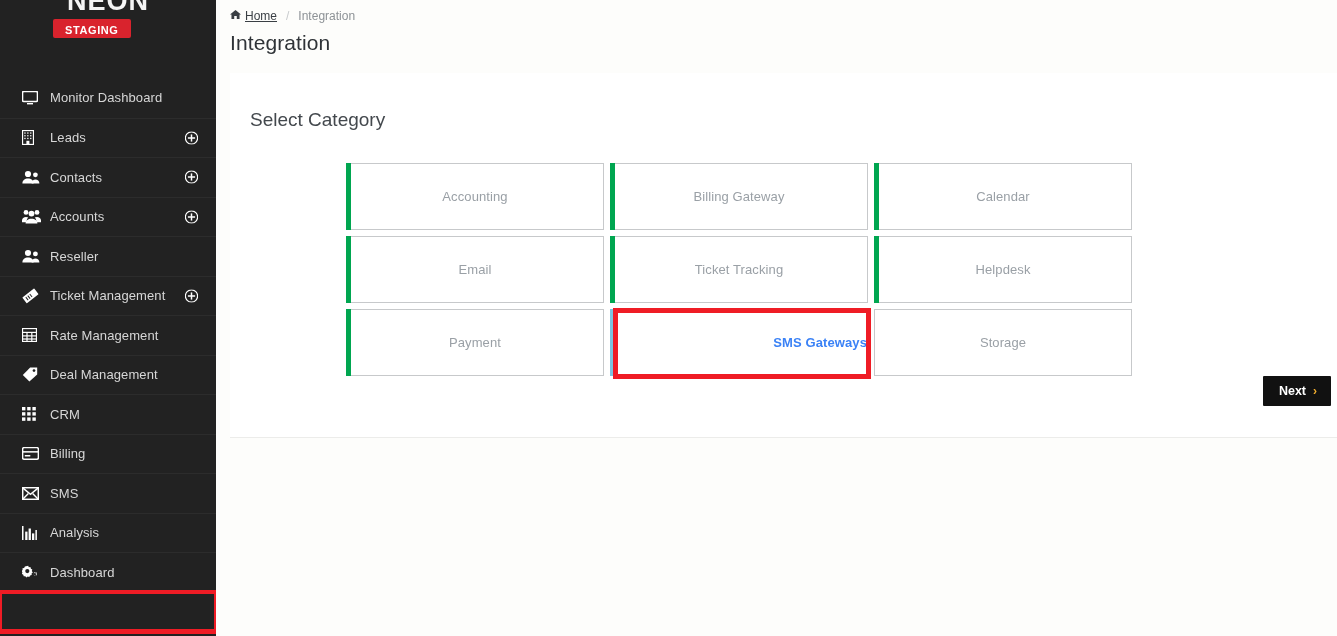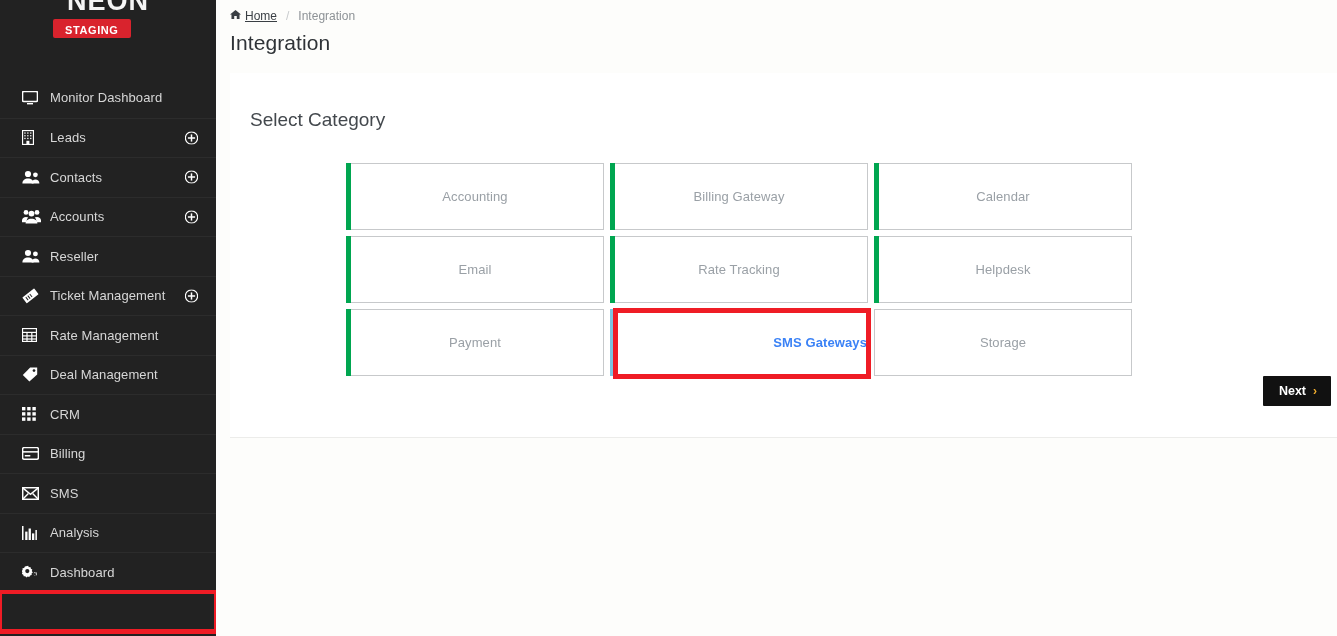--- a/index.html
+++ b/index.html
@@ -417,21 +417,21 @@
           <div class="cat-card green">
             <span class="bar"></span>
             <span>Calendar</span>
           </div>
           <div class="cat-card green">
             <span class="bar"></span>
             <span>Email</span>
           </div>
           <div class="cat-card green">
             <span class="bar"></span>
-            <span>Rate Tracking</span>
+            <span>Ticket Tracking</span>
           </div>
           <div class="cat-card green">
             <span class="bar"></span>
             <span>Helpdesk</span>
           </div>
           <div class="cat-card green">
             <span class="bar"></span>
             <span>Payment</span>
           </div>
           <div class="cat-card blue selected-outline">

